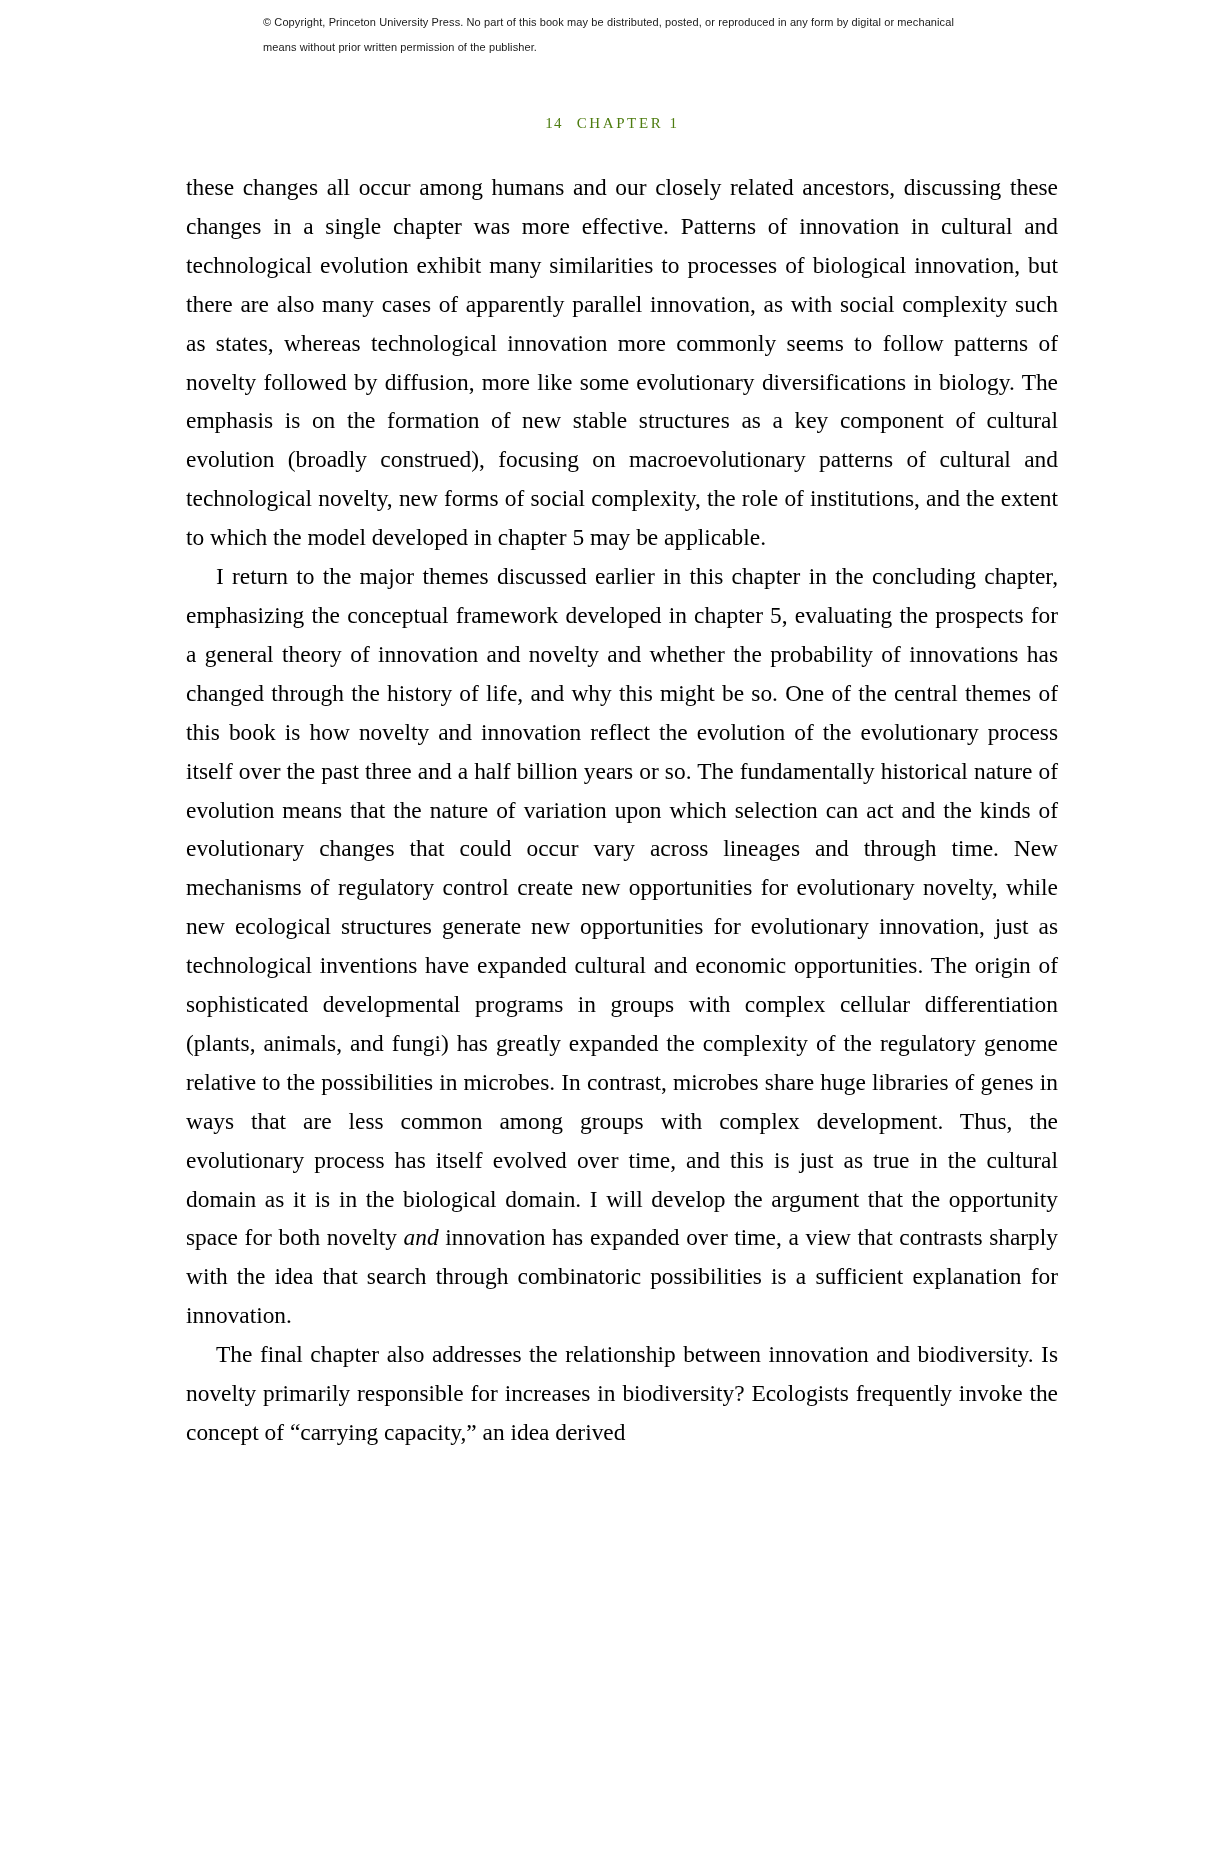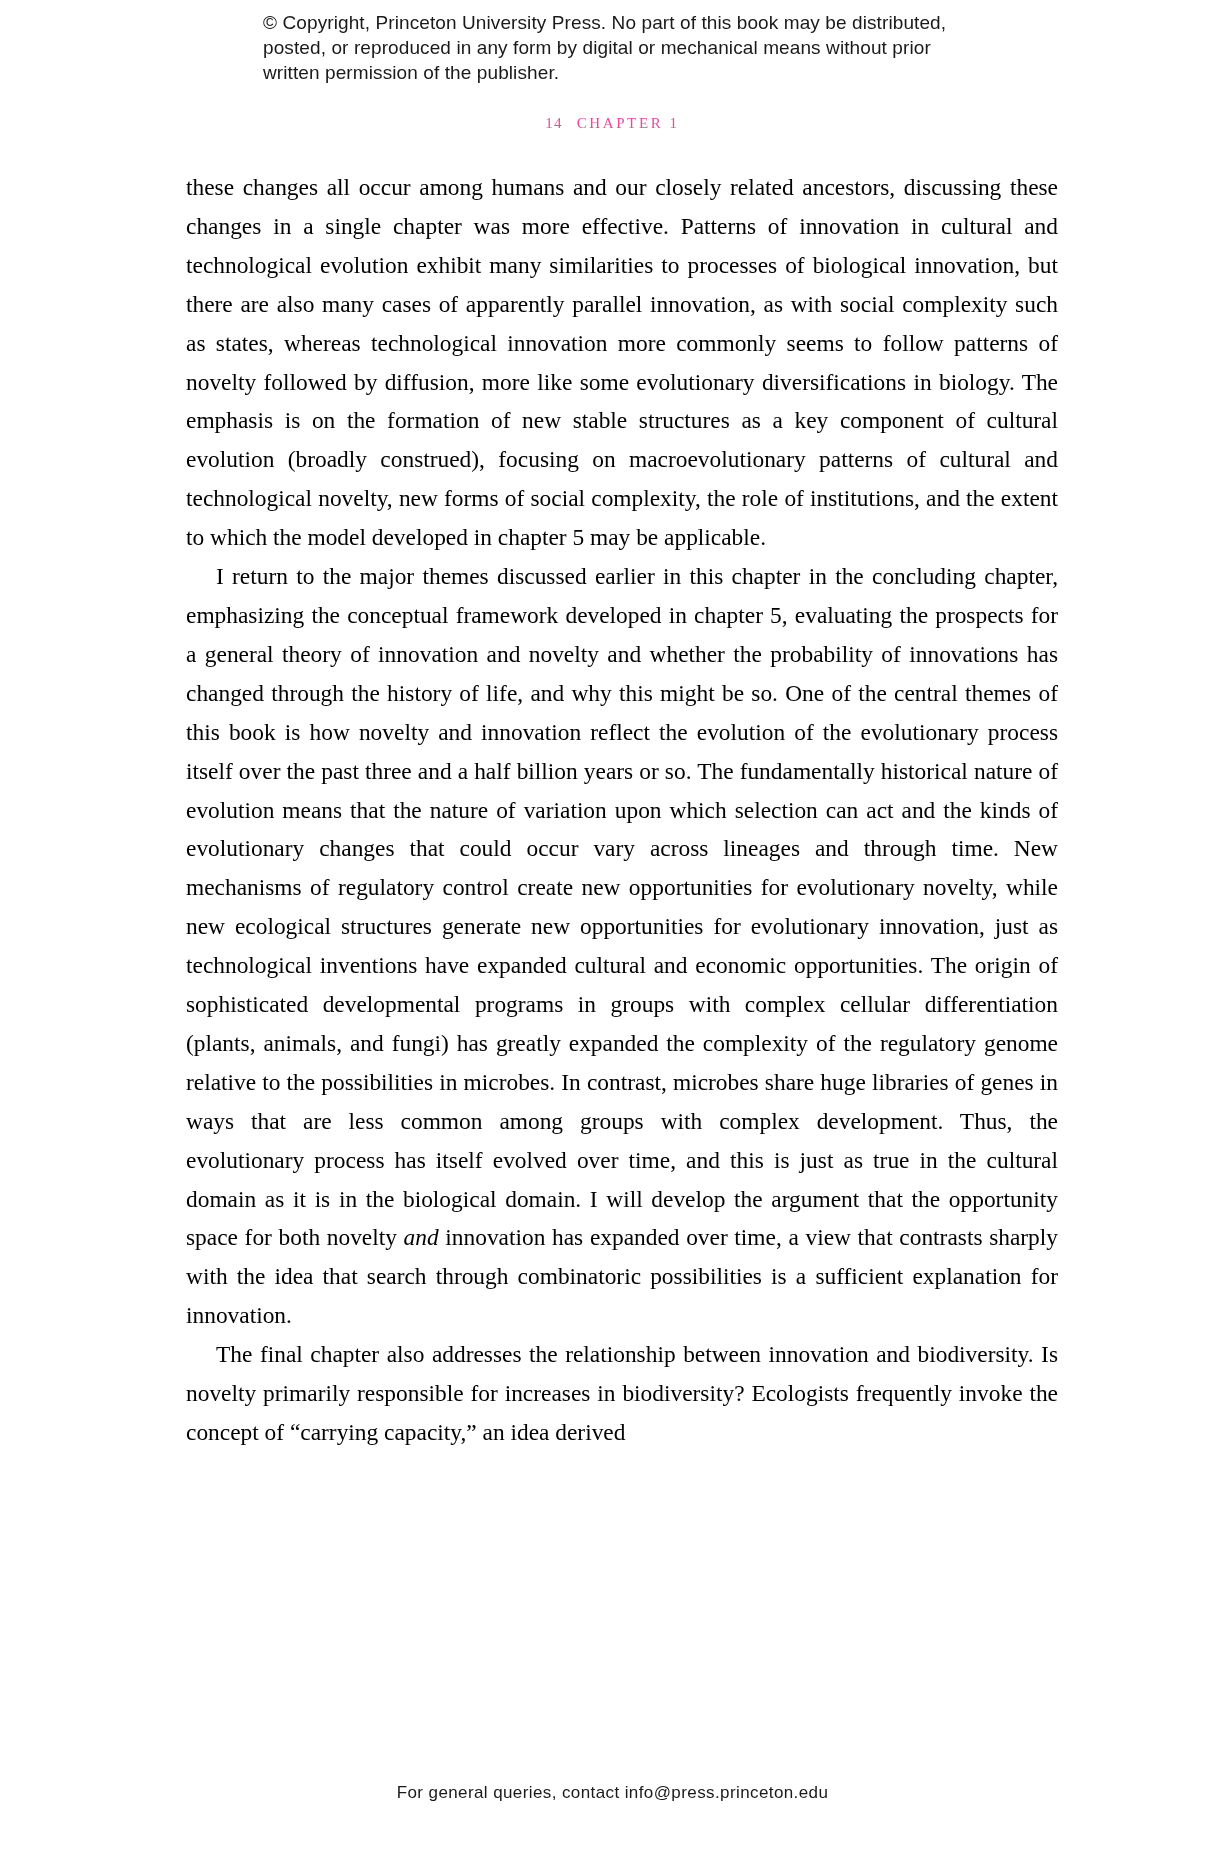--- a/index.html
+++ b/index.html
@@ -18,35 +18,35 @@
   .page {
     position: absolute;
     inset: 0;
   }
   .copyright {
     position: absolute;
     left: 263px;
     top: 10px;
     width: 700px;
     font-family: "Liberation Sans", sans-serif;
-    font-size: 19px;
+    font-size: 11px;
     line-height: 25px;
     color: #1a1a1a;
     letter-spacing: 0.1px;
   }
   .running-head {
     position: absolute;
     left: 0;
     right: 0;
     top: 115px;
     text-align: center;
     font-family: "Liberation Serif", serif;
     font-size: 15px;
     letter-spacing: 2.6px;
-    color: #ec4899;
+    color: #4d7c0f;
   }
   .running-head .folio {
     letter-spacing: 1.2px;
     margin-right: 14px;
   }
   .body-text {
     position: absolute;
     left: 186px;
     top: 168px;
     width: 872px;
@@ -87,15 +87,14 @@
   <div class="running-head">
     <span class="folio">14</span><span>CHAPTER 1</span>
   </div>
 
   <div class="body-text" id="body-text">
       <p>these changes all occur among humans and our closely related ancestors, discussing these changes in a single chapter was more effective. Patterns of innovation in cultural and technological evolution exhibit many similarities to processes of biological innovation, but there are also many cases of apparently parallel innovation, as with social complexity such as states, whereas technological innovation more commonly seems to follow patterns of novelty followed by diffusion, more like some evolutionary diversifications in biology. The emphasis is on the formation of new stable structures as a key component of cultural evolution (broadly construed), focusing on macroevolutionary patterns of cultural and technological novelty, new forms of social complexity, the role of institutions, and the extent to which the model developed in chapter 5 may be applicable.</p>
       <p class="indent">I return to the major themes discussed earlier in this chapter in the concluding chapter, emphasizing the conceptual framework developed in chapter 5, evaluating the prospects for a general theory of innovation and novelty and whether the probability of innovations has changed through the history of life, and why this might be so. One of the central themes of this book is how novelty and innovation reflect the evolution of the evolutionary process itself over the past three and a half billion years or so. The fundamentally historical nature of evolution means that the nature of variation upon which selection can act and the kinds of evolutionary changes that could occur vary across lineages and through time. New mechanisms of regulatory control create new opportunities for evolutionary novelty, while new ecological structures generate new opportunities for evolutionary innovation, just as technological inventions have expanded cultural and economic opportunities. The origin of sophisticated developmental programs in groups with complex cellular differentiation (plants, animals, and fungi) has greatly expanded the complexity of the regulatory genome relative to the possibilities in microbes. In contrast, microbes share huge libraries of genes in ways that are less common among groups with complex development. Thus, the evolutionary process has itself evolved over time, and this is just as true in the cultural domain as it is in the biological domain. I will develop the argument that the opportunity space for both novelty <em>and</em> innovation has expanded over time, a view that contrasts sharply with the idea that search through combinatoric possibilities is a sufficient explanation for innovation.</p>
       <p class="indent">The final chapter also addresses the relationship between innovation and biodiversity. Is novelty primarily responsible for increases in biodiversity? Ecologists frequently invoke the concept of “carrying capacity,” an idea derived</p>
     </div>
 
-  <div class="footer">For general queries, contact info@press.princeton.edu</div>
 
 </div>
 
 </body></html>

